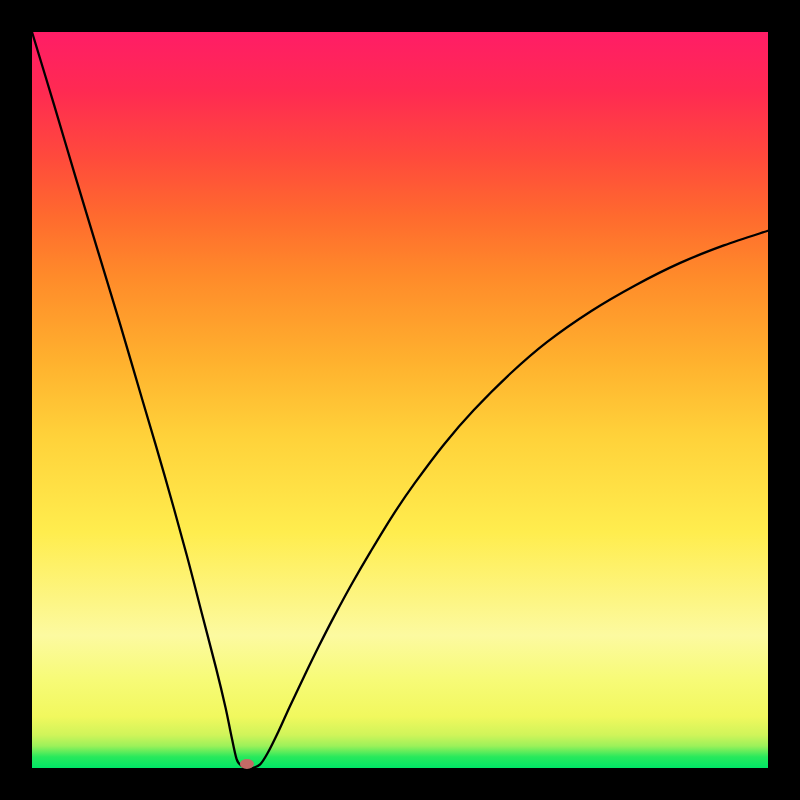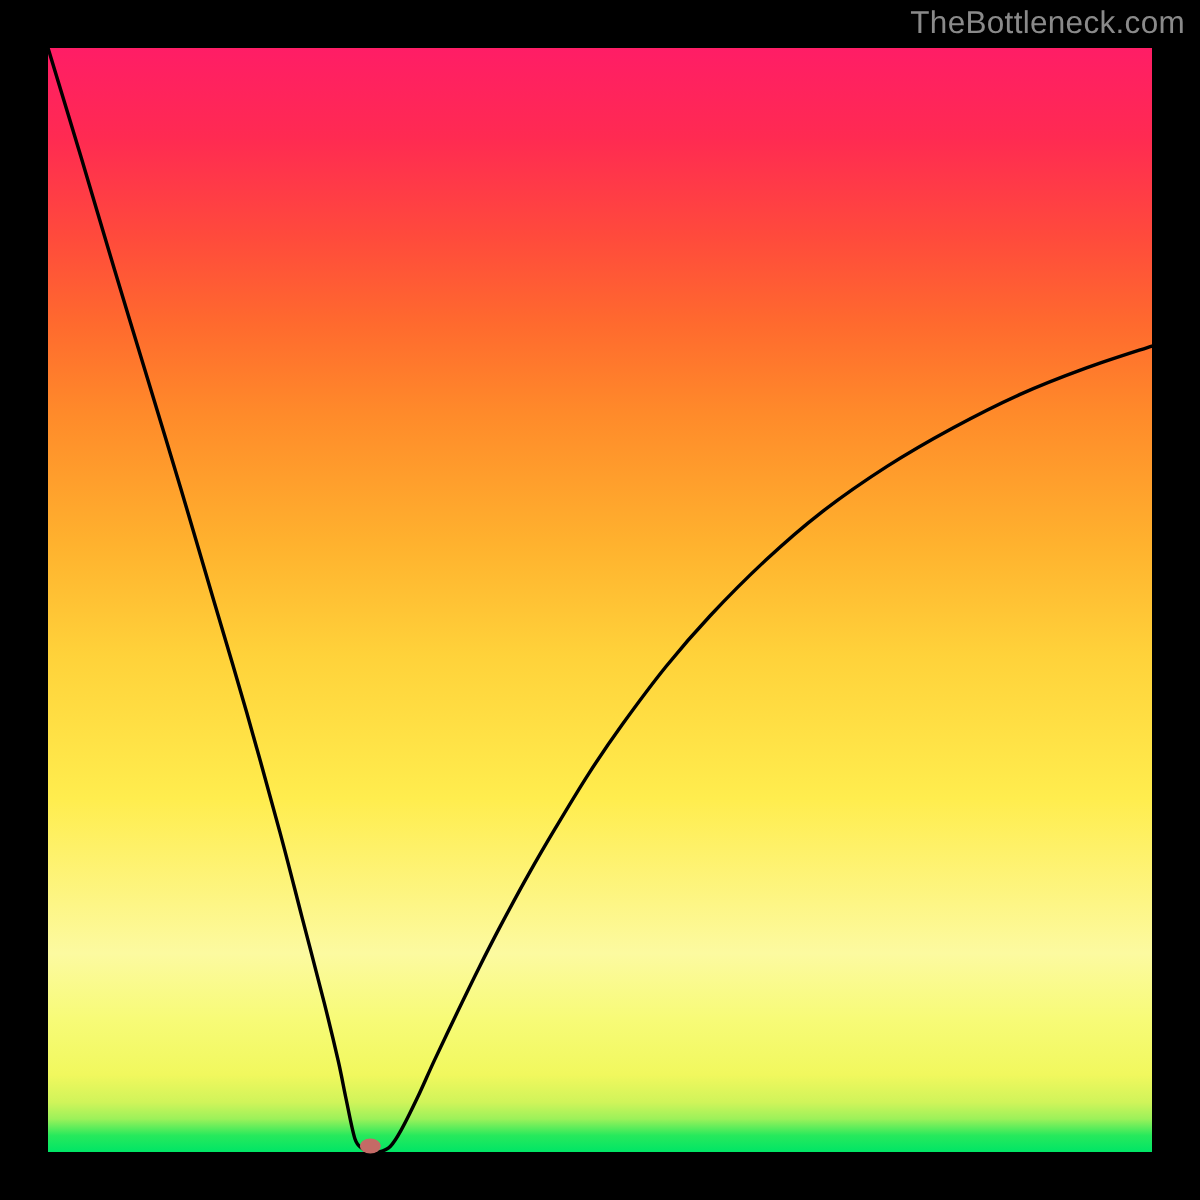--- a/index.html
+++ b/index.html
@@ -70,14 +70,13 @@
 <body>
 
 <div class="frame">
   <div class="plot-area"></div>
 
   <svg class="curve-svg" viewBox="0 0 736 736" preserveAspectRatio="none">
     <path id="curve-path" fill="none" stroke="#000" stroke-width="2.3" stroke-linecap="round" stroke-linejoin="round" d="M 0.00 0.00 C 3.53 11.66, 15.01 49.31, 22.08 72.86 C 29.15 96.42, 37.09 123.65, 44.16 147.20 C 51.23 170.75, 59.17 196.75, 66.24 220.06 C 73.31 243.38, 81.25 269.26, 88.32 292.93 C 95.39 316.60, 103.33 343.98, 110.40 368.00 C 117.47 392.02, 125.41 418.34, 132.48 443.07 C 139.55 467.80, 148.67 500.77, 154.56 522.56 C 160.45 544.35, 164.57 561.10, 169.28 579.23 C 173.99 597.37, 180.11 620.48, 184.00 635.90 C 187.89 651.33, 191.21 665.29, 193.57 675.65 C 195.92 686.01, 196.95 692.43, 198.72 700.67 C 200.49 708.92, 202.84 721.87, 204.61 727.17 C 206.37 732.47, 208.11 732.38, 209.76 733.79 C 211.41 735.21, 213.15 735.65, 214.91 736.00 C 216.68 736.35, 218.68 736.59, 220.80 736.00 C 222.92 735.41, 225.80 734.68, 228.16 732.32 C 230.52 729.96, 232.58 726.58, 235.52 721.28 C 238.46 715.98, 243.03 706.62, 246.56 699.20 C 250.09 691.78, 253.48 683.74, 257.60 674.91 C 261.72 666.08, 267.61 653.77, 272.32 644.00 C 277.03 634.23, 282.33 623.24, 287.04 613.82 C 291.75 604.40, 296.46 595.13, 301.76 585.12 C 307.06 575.11, 314.27 561.74, 320.16 551.26 C 326.05 540.78, 332.08 530.45, 338.56 519.62 C 345.04 508.78, 353.57 494.50, 360.64 483.55 C 367.71 472.60, 374.48 462.59, 382.72 451.17 C 390.96 439.75, 402.74 423.82, 412.16 412.16 C 421.58 400.50, 431.00 389.61, 441.60 378.30 C 452.20 367.00, 466.62 352.46, 478.40 341.50 C 490.18 330.55, 502.25 319.87, 515.20 309.86 C 528.15 299.85, 545.23 288.01, 559.36 278.94 C 573.49 269.88, 589.39 260.84, 603.52 253.18 C 617.65 245.53, 633.55 237.46, 647.68 231.10 C 661.81 224.74, 677.71 218.62, 691.84 213.44 C 705.97 208.26, 728.93 201.08, 736.00 198.72"></path>
     <ellipse id="curve-marker" class="marker" cx="214.91" cy="732.00" rx="7" ry="5"></ellipse>
   </svg>
 
-  <div class="watermark">TheBottleneck.com</div>
 </div>
 
 </body></html>

